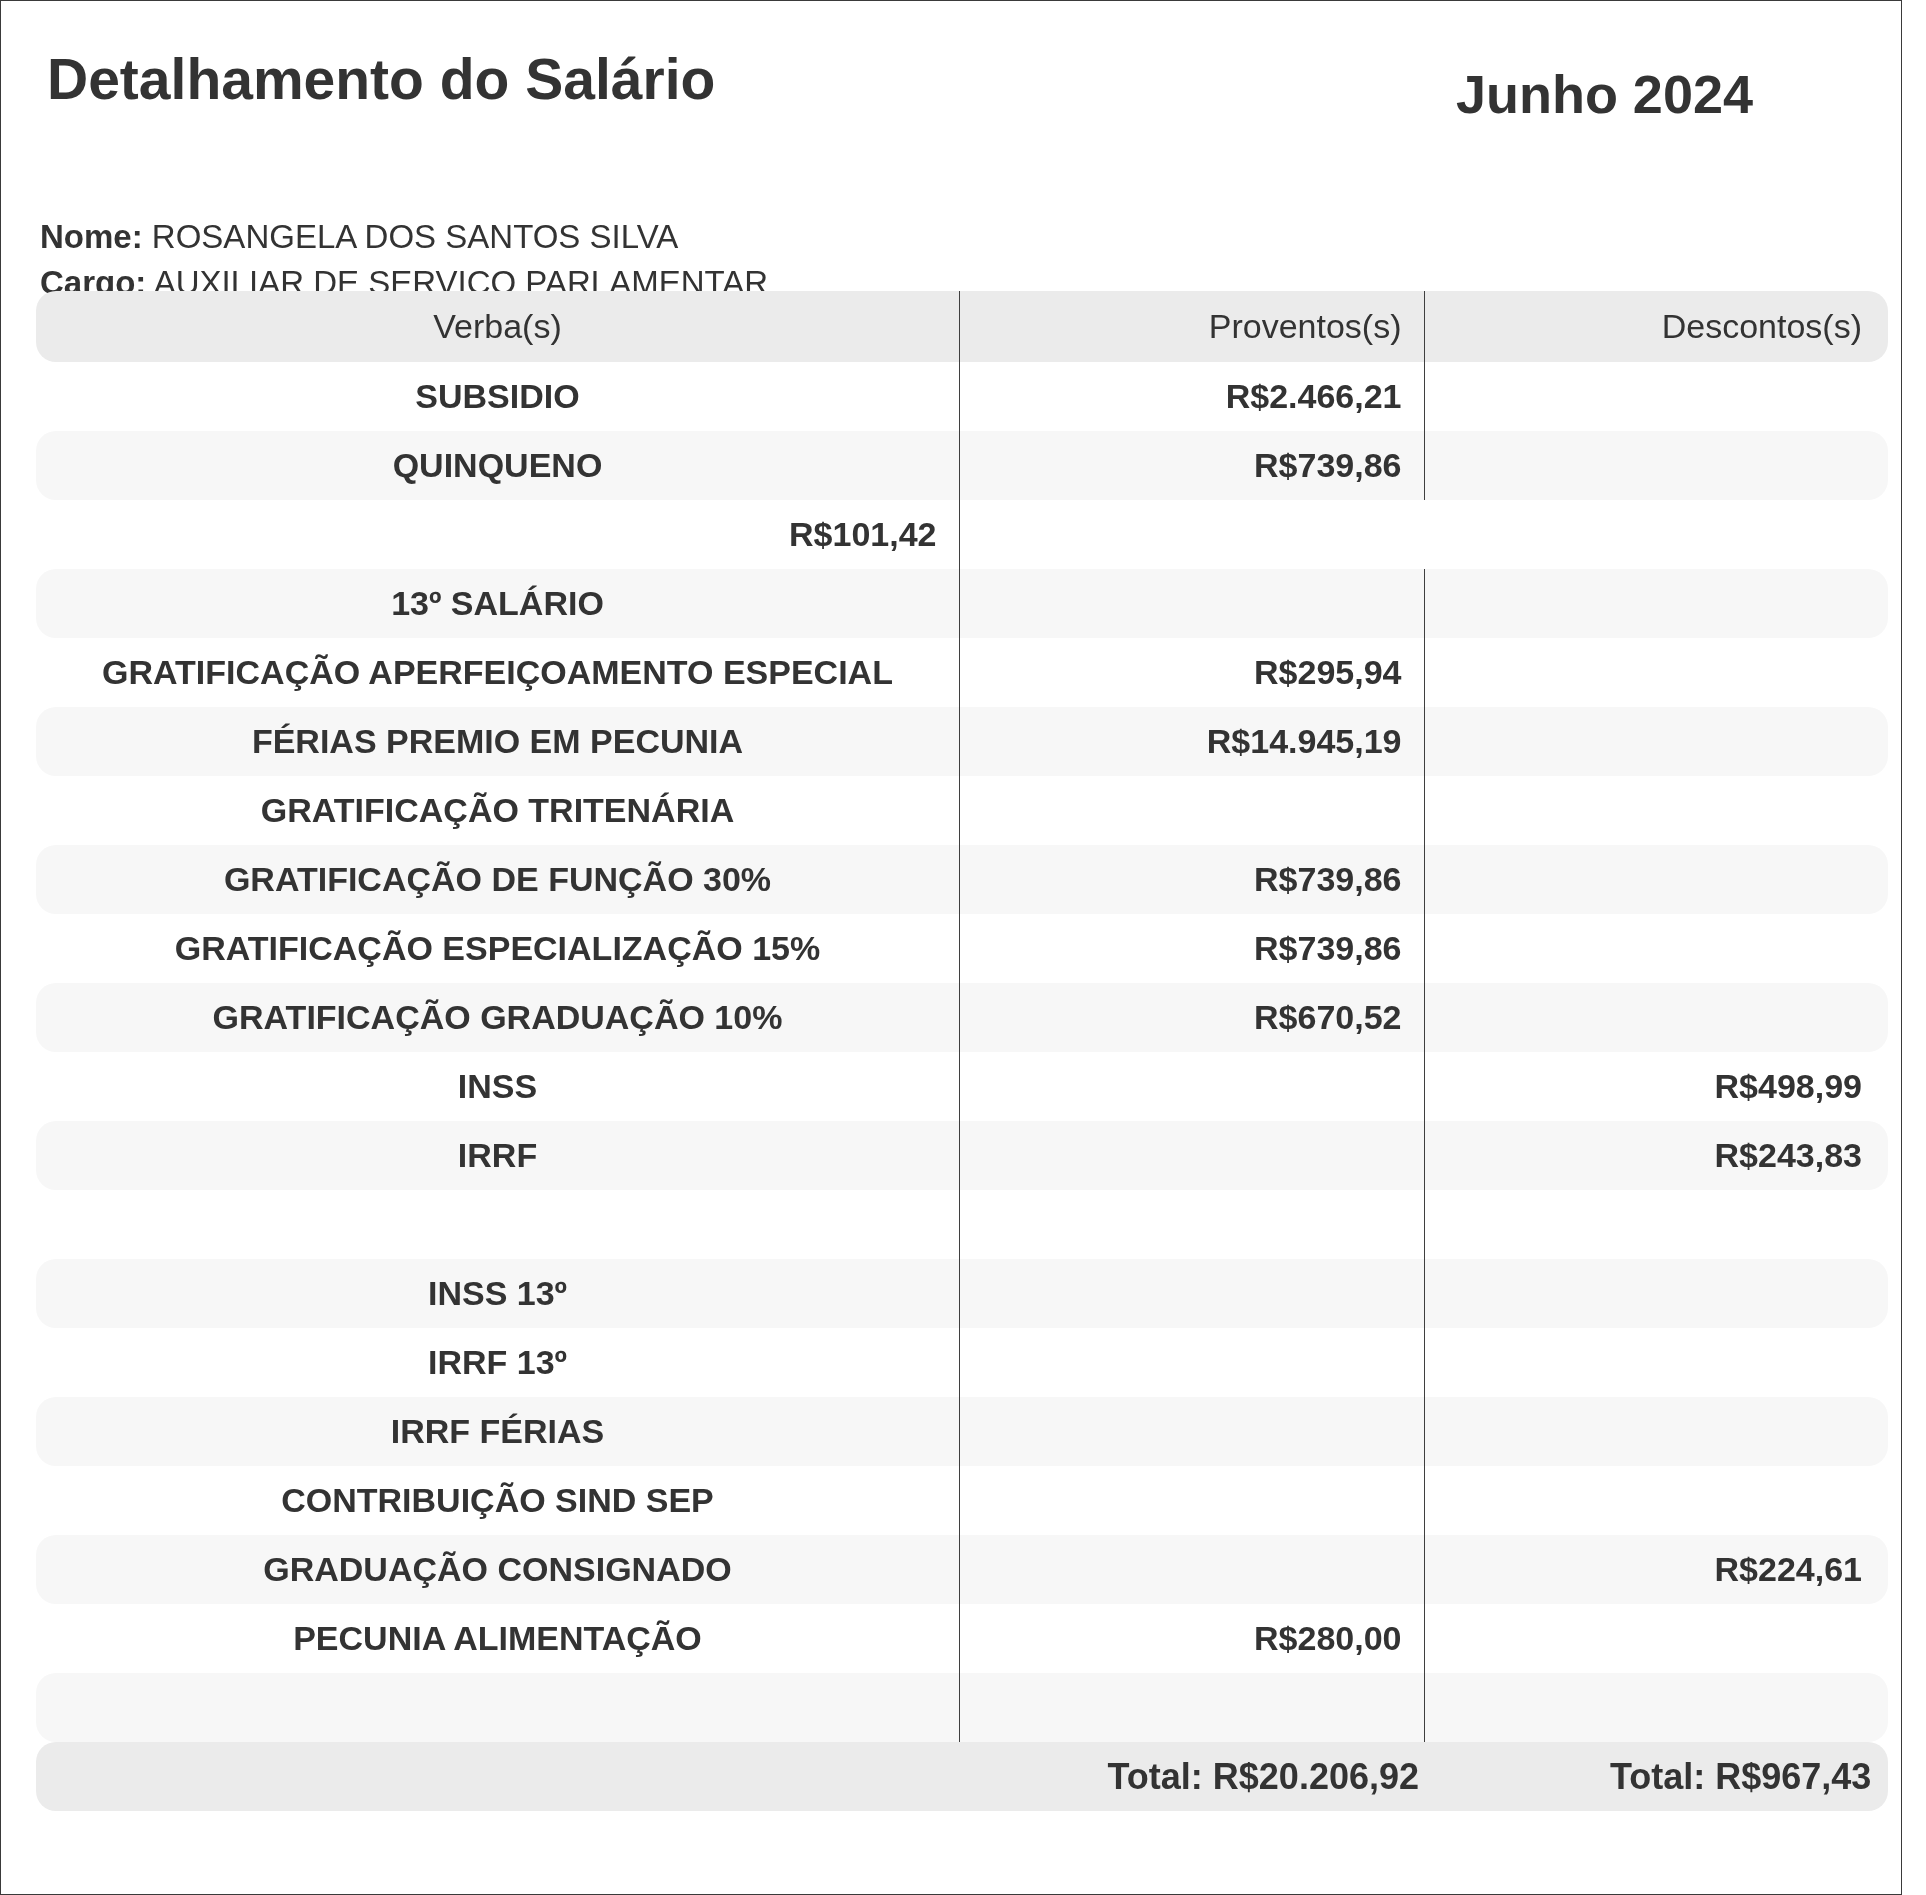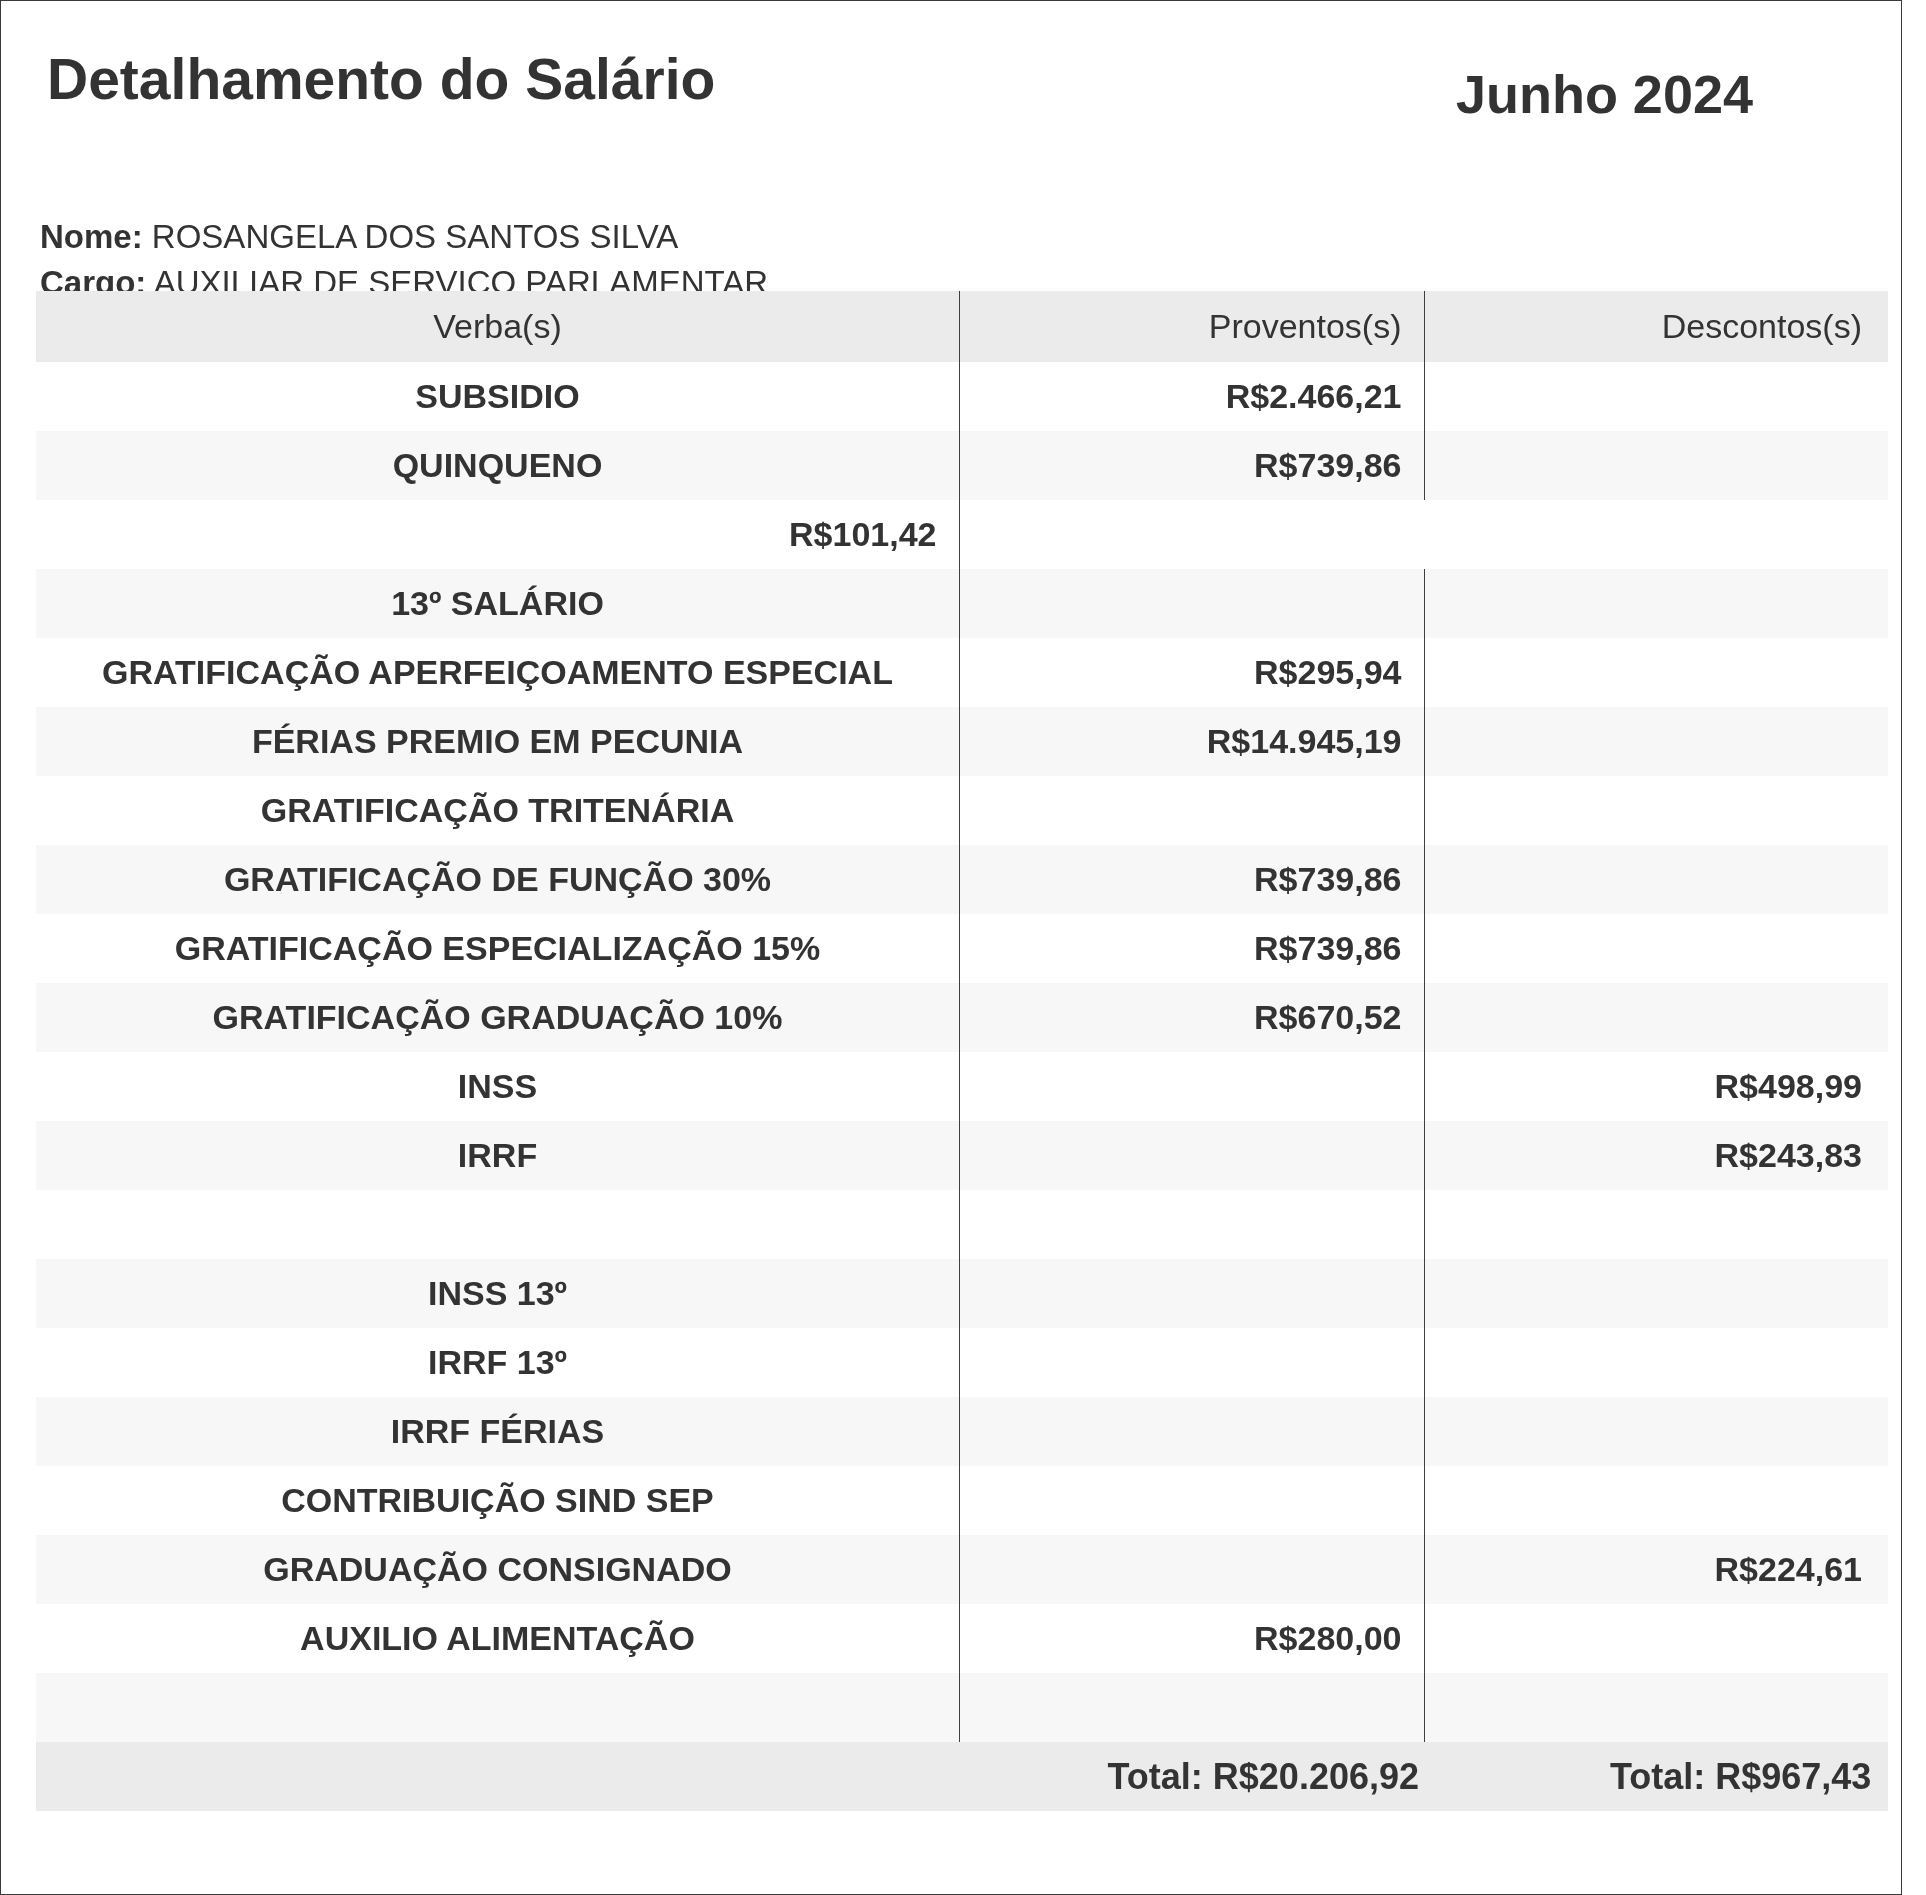--- a/index.html
+++ b/index.html
@@ -21,21 +21,21 @@
     position:absolute;top:66px;right:148px;
     font-size:54px;font-weight:700;line-height:1;white-space:nowrap;
   }
   .employee{
     position:absolute;left:39px;top:213px;
     font-size:33px;line-height:46px;white-space:nowrap;
   }
   .employee .lbl{font-weight:700;}
   .employee .val{font-weight:400;}
   .salary-table{position:absolute;left:35px;top:290px;width:1852px;}
-  .trow{display:grid;grid-template-columns:924px 465px 463px;height:69px;}
+  .trow{display:grid;grid-template-columns:924px 465px 463px;height:69px;border-radius:20px;}
   .trow.header{height:71px;background:#ebebeb;}
   .trow.even{background:#f7f7f7;}
   .trow.totals{background:#ebebeb;}
   .cell{
     display:flex;align-items:center;
     font-size:34px;font-weight:700;
     box-sizing:border-box;white-space:nowrap;overflow:hidden;
   }
   .cell.v{justify-content:center;text-align:center;}
   .cell.p{justify-content:flex-end;padding-right:22.5px;}
@@ -151,21 +151,21 @@
       <div class="cell v">CONTRIBUIÇÃO SIND SEP</div>
       <div class="cell p"></div>
       <div class="cell d"></div>
     </div>
     <div class="trow body even">
       <div class="cell v">GRADUAÇÃO CONSIGNADO</div>
       <div class="cell p"></div>
       <div class="cell d">R$224,61</div>
     </div>
     <div class="trow body">
-      <div class="cell v">AUXILIO ALIMENTAÇÃO</div>
+      <div class="cell v">PECUNIA ALIMENTAÇÃO</div>
       <div class="cell p">R$280,00</div>
       <div class="cell d"></div>
     </div>
     <div class="trow body even">
       <div class="cell v"></div>
       <div class="cell p"></div>
       <div class="cell d"></div>
     </div>
 
     <div class="trow totals">

